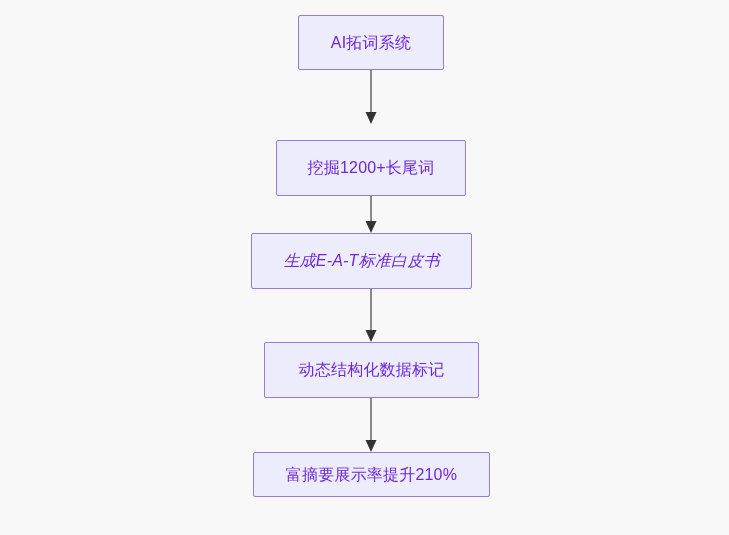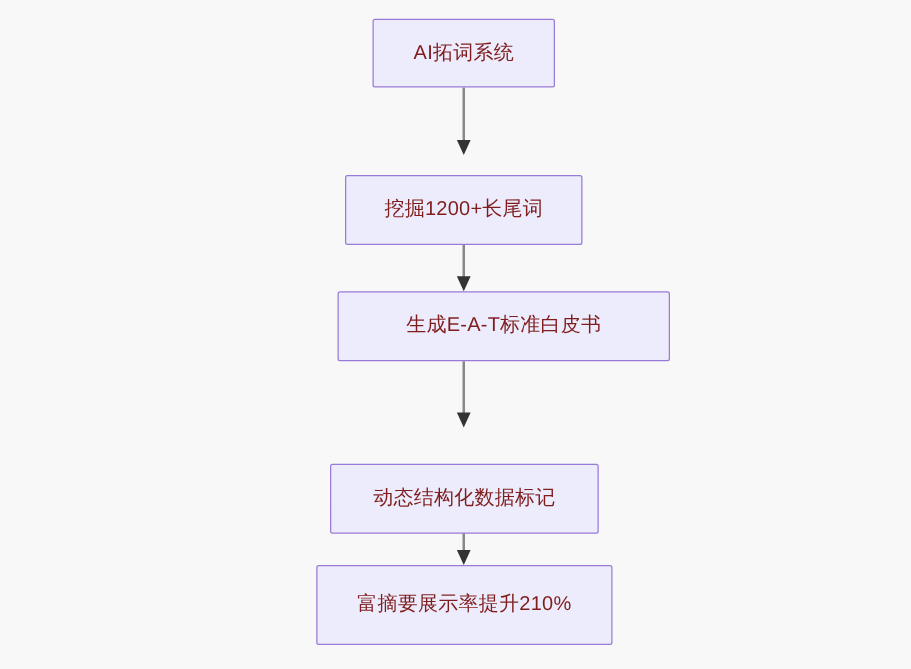--- a/index.html
+++ b/index.html
@@ -20,21 +20,21 @@
   }
   .node {
     position: absolute;
     box-sizing: border-box;
     background: #ececfc;
     border: 1.6px solid #9a7ad8;
     border-radius: 2px;
     display: flex;
     align-items: center;
     justify-content: center;
-    color: #7f1d1d;
+    color: #6d28d9;
     font-size: 16px;
     line-height: 1.2;
     letter-spacing: 0.2px;
     white-space: nowrap;
   }
   .node-label {
     display: block;
     text-align: center;
   }
   .edge {
@@ -81,25 +81,25 @@
   </svg>
 
   <div class="node" id="node-1" style="left:298px; top:15px; width:146px; height:55px;">
     <span class="node-label">AI拓词系统</span>
   </div>
 
   <div class="node" id="node-2" style="left:276px; top:140px; width:190px; height:56px;">
     <span class="node-label">挖掘1200+长尾词</span>
   </div>
 
-  <div class="node" id="node-3" style="left:270px; top:233px; width:266px; height:56px;">
+  <div class="node" id="node-3" style="left:251px; top:233px; width:221px; height:56px;font-style:italic;">
     <span class="node-label">生成E-A-T标准白皮书</span>
   </div>
 
-  <div class="node" id="node-4" style="left:264px; top:342px; width:215px; height:56px;margin-top:29px;">
+  <div class="node" id="node-4" style="left:264px; top:342px; width:215px; height:56px;">
     <span class="node-label">动态结构化数据标记</span>
   </div>
 
-  <div class="node" id="node-5" style="left:253px; top:452px; width:237px; height:64px;">
+  <div class="node" id="node-5" style="left:253px; top:452px; width:237px; height:45px;">
     <span class="node-label">富摘要展示率提升210%</span>
   </div>
 
 </div>
 
 </body></html>

